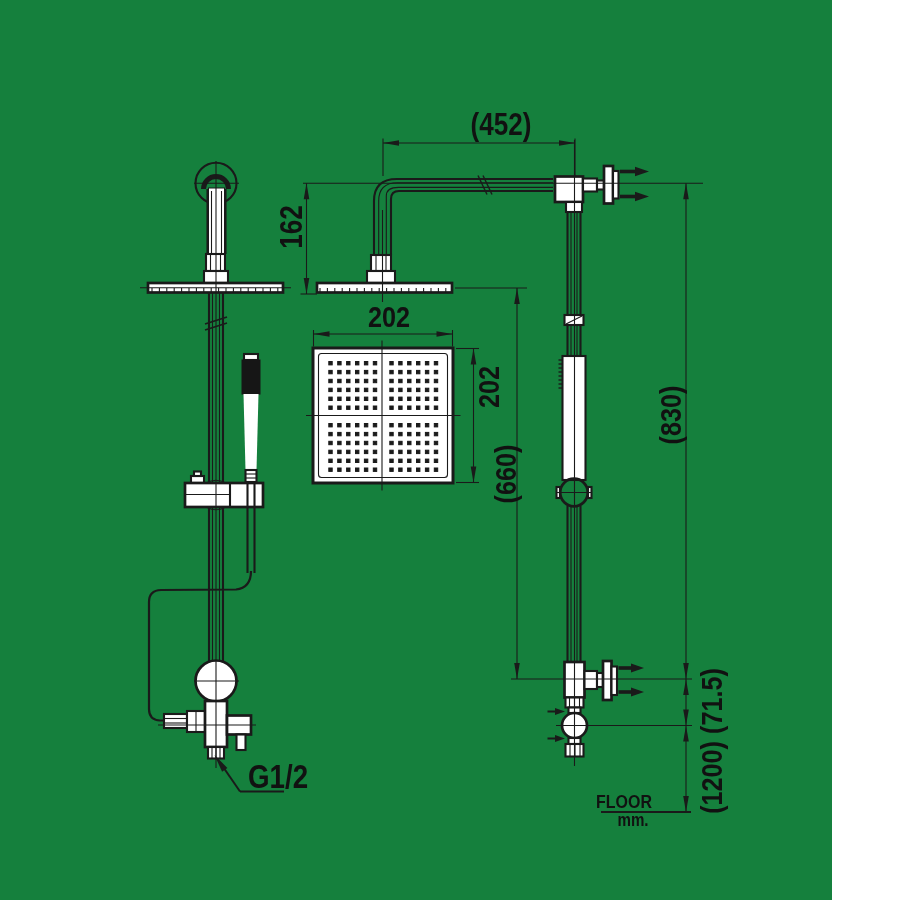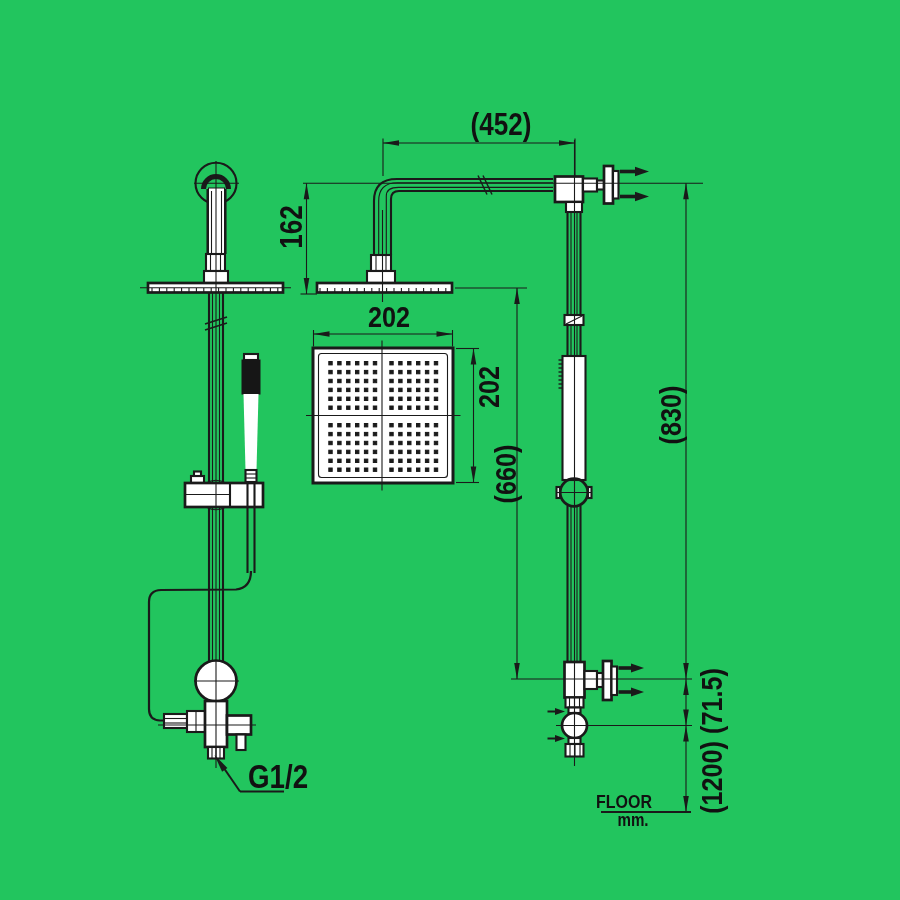--- a/index.html
+++ b/index.html
@@ -1,16 +1,16 @@
 <!DOCTYPE html>
 <html><head>
 <meta charset="utf-8">
 <style>
   html,body{margin:0;padding:0;background:#fff;width:900px;height:900px;overflow:hidden;}
-  #stage{position:relative;width:900px;height:900px;background:#22c55e;}
+  #stage{position:relative;width:832px;height:900px;background:#15803d;}
   svg{position:absolute;left:0;top:0;}
   svg line,svg path,svg rect,svg circle{stroke:#1a1a1a;}
   .t{stroke-width:1.1;fill:none;}
   .m{stroke-width:2.1;fill:none;}
   .mw{stroke-width:2.1;fill:#ffffff;}
   .b{stroke-width:2.7;fill:none;}
   .bw{stroke-width:2.7;fill:#ffffff;}
   .dk{fill:#161616;stroke:#161616;stroke-width:1;}
   .ah{fill:#1a1a1a;stroke:none;}
   .thick{stroke-width:3.6;fill:none;}

